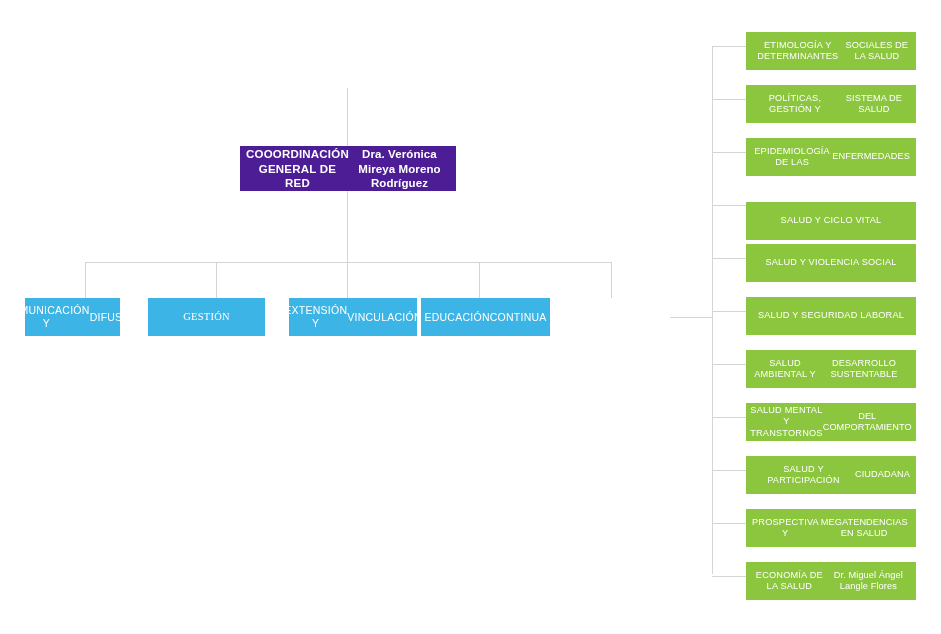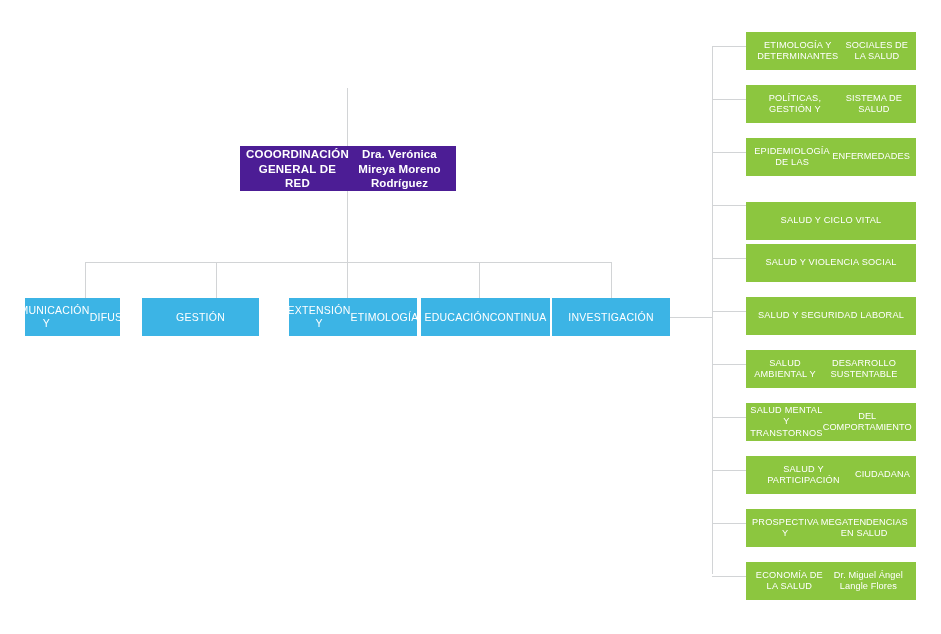--- a/index.html
+++ b/index.html
@@ -120,33 +120,30 @@
 
   <div class="node node-coord">
     <span class="l1">COOORDINACIÓN GENERAL DE RED</span>
     <span class="l2">Dra. Verónica Mireya Moreno Rodríguez</span>
   </div>
 
   <div class="node node-dept" style="left:25px; top:298px; width:95px;">
     <span class="l1">COMUNICACIÓN Y</span>
     <span class="l2">DIFUSIÓN</span>
   </div>
-  <div class="node node-dept" style="left:142px; top:298px; width:117px;">
+  <div class="node node-dept" style="left:148px; top:298px; width:117px;font-family:Liberation Serif, serif;">
     <span class="l1">GESTIÓN</span>
   </div>
   <div class="node node-dept" style="left:289px; top:298px; width:128px;">
     <span class="l1">EXTENSIÓN Y</span>
-    <span class="l2">ETIMOLOGÍA</span>
+    <span class="l2">VINCULACIÓN</span>
   </div>
   <div class="node node-dept" style="left:421px; top:298px; width:129px;">
     <span class="l1">EDUCACIÓN</span>
     <span class="l2">CONTINUA</span>
-  </div>
-  <div class="node node-dept" style="left:552px; top:298px; width:118px;">
-    <span class="l1">INVESTIGACIÓN</span>
   </div>
 
   <div class="node node-line" style="top:32px;">
     <span class="l1">ETIMOLOGÍA Y DETERMINANTES</span>
     <span class="l2">SOCIALES DE LA SALUD</span>
   </div>
   <div class="node node-line" style="top:85px;">
     <span class="l1">POLÍTICAS, GESTIÓN Y</span>
     <span class="l2">SISTEMA DE SALUD</span>
   </div>

